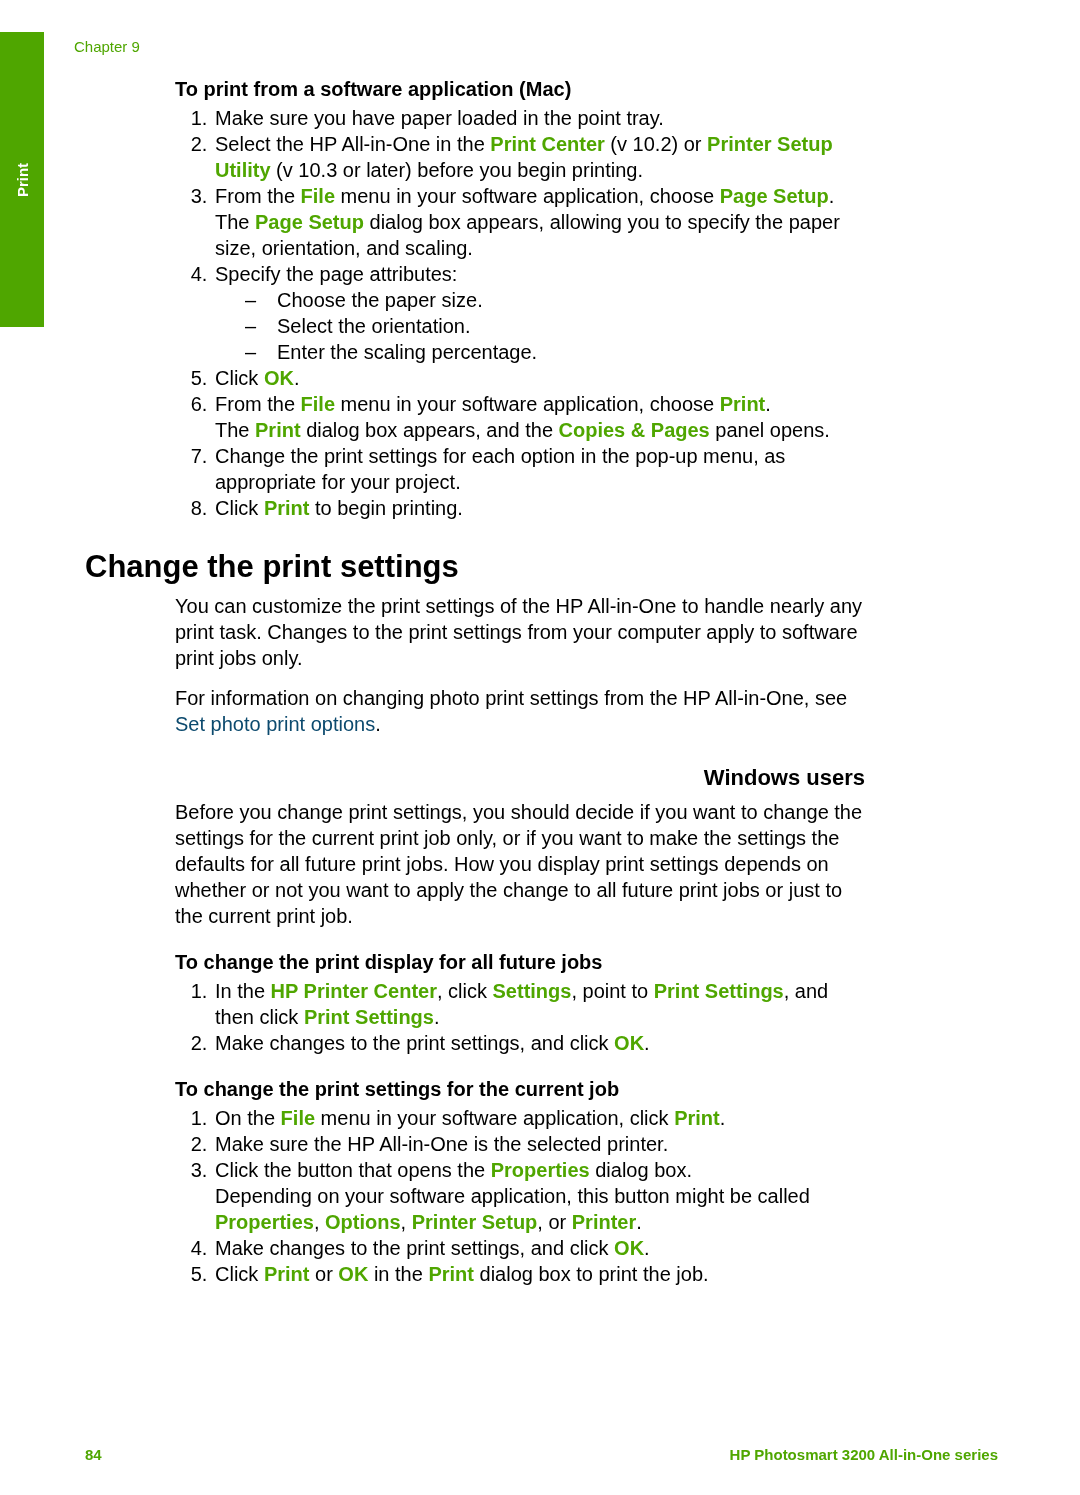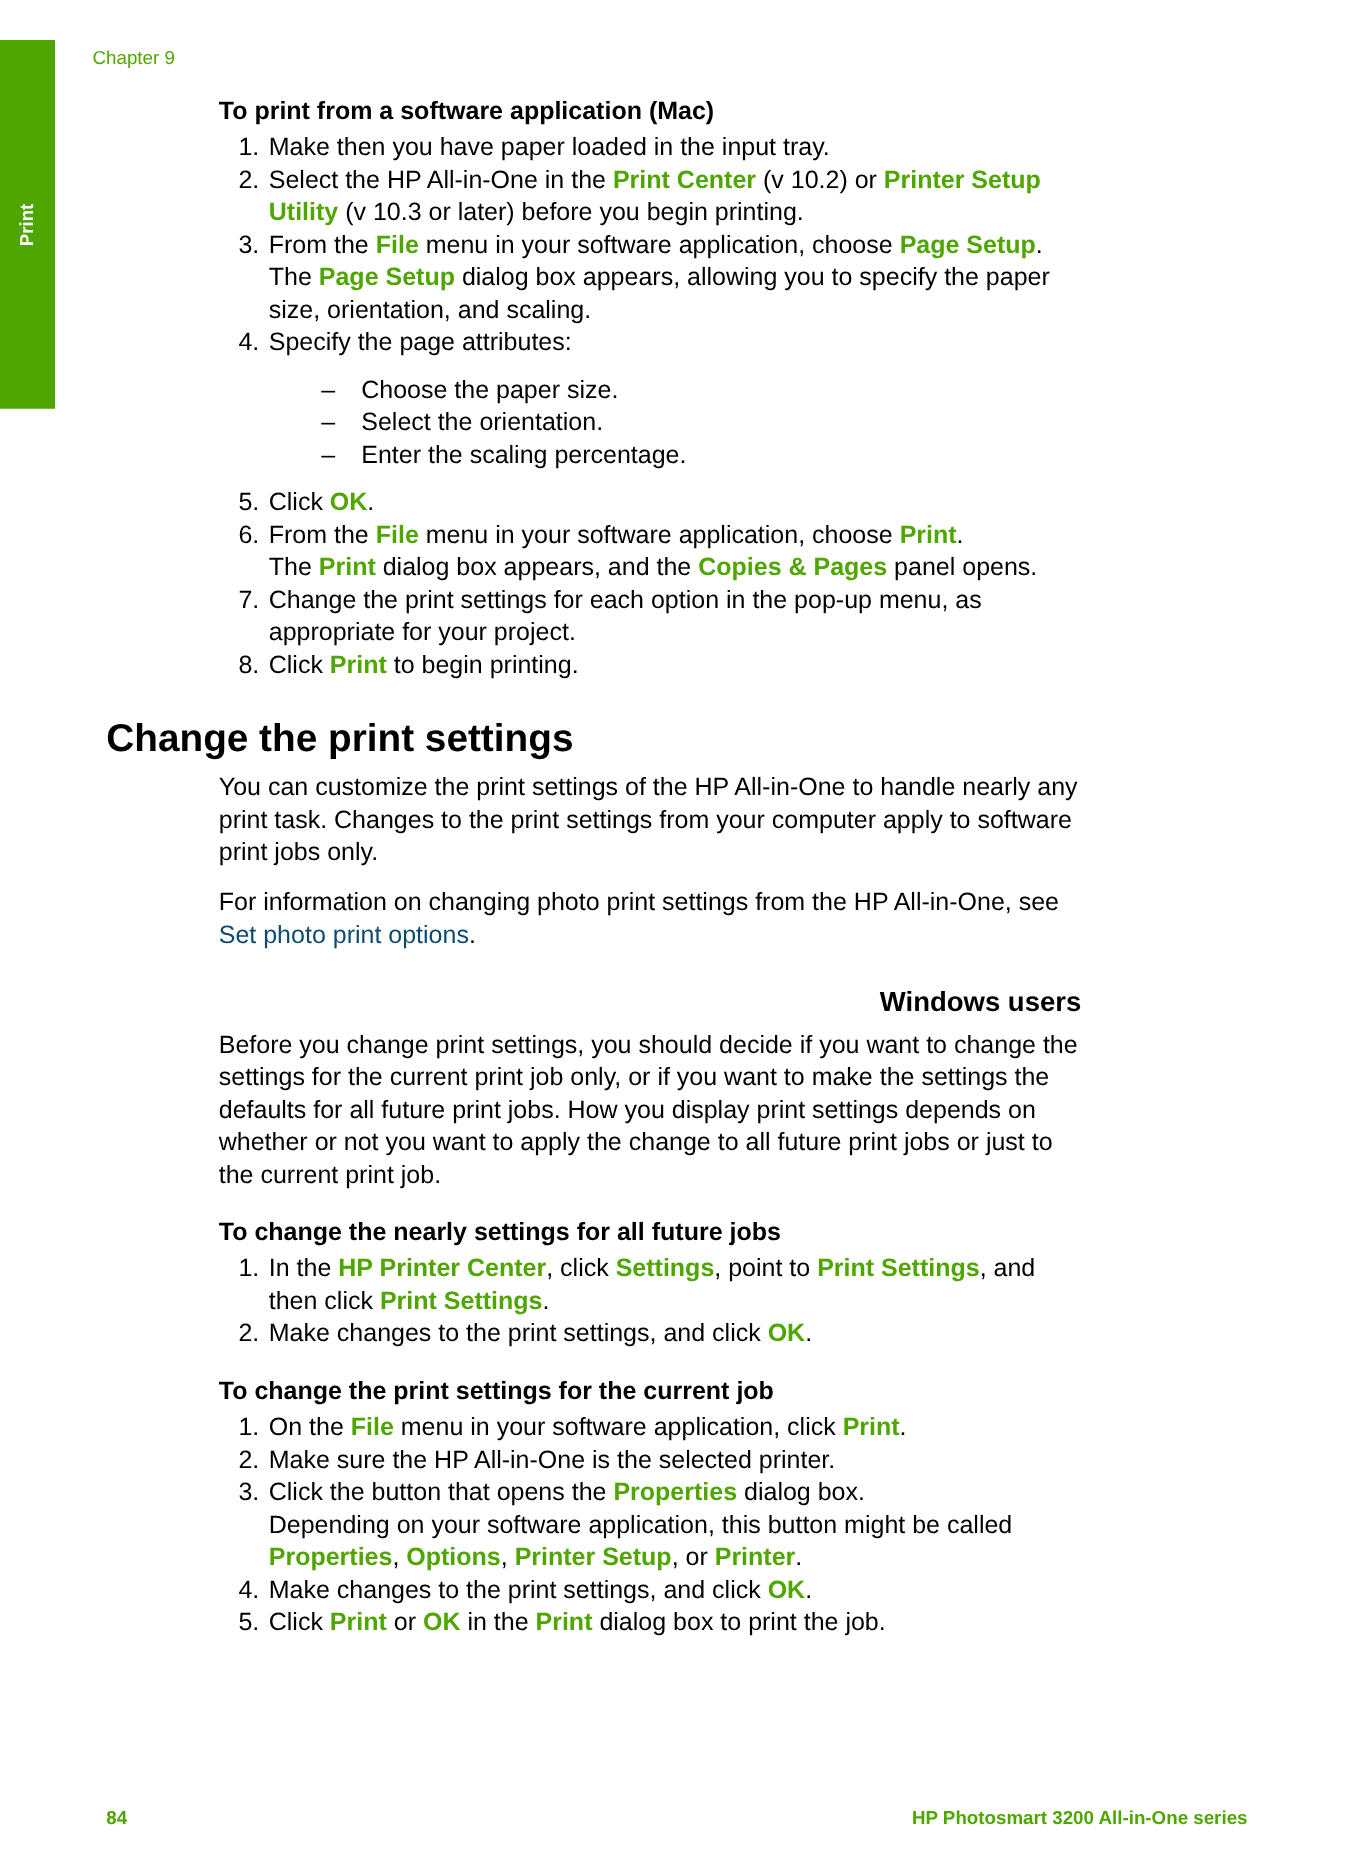--- a/index.html
+++ b/index.html
@@ -55,21 +55,21 @@
   }
   ol.num > li {
     font-size: 20px;
     line-height: 1.3;
     margin-bottom: 0px;
     padding-left: 2px;
   }
   ul.dash {
     list-style: none;
     padding-left: 30px;
-    margin: 12px;
+    margin: 0;
   }
   ul.dash > li {
     position: relative;
     padding-left: 32px;
     font-size: 20px;
     line-height: 1.3;
   }
   ul.dash > li::before {
     content: "–";
     position: absolute;
@@ -117,21 +117,21 @@
 <div class="side-tab">
   <div class="side-tab-text">Print</div>
 </div>
 
 <div class="chapter-label">Chapter 9</div>
 
 <div class="content">
 
   <p class="bold-heading">To print from a software application (Mac)</p>
   <ol class="num">
-    <li>Make then you have paper loaded in the input tray.</li>
+    <li>Make sure you have paper loaded in the point tray.</li>
     <li><span>Select the HP All-in-One in the </span><span class="term">Print Center</span><span> (v 10.2) or </span><span class="term">Printer Setup Utility</span><span> (v 10.3 or later) before you begin printing.</span></li>
     <li><span>From the </span><span class="term">File</span><span> menu in your software application, choose </span><span class="term">Page Setup</span><span>.</span><br><span>The </span><span class="term">Page Setup</span><span> dialog box appears, allowing you to specify the paper size, orientation, and scaling.</span></li>
     <li><span>Specify the page attributes:</span>
       <ul class="dash">
         <li>Choose the paper size.</li>
         <li>Select the orientation.</li>
         <li>Enter the scaling percentage.</li>
       </ul>
     </li>
     <li><span>Click </span><span class="term">OK</span><span>.</span></li>
@@ -140,21 +140,21 @@
     <li><span>Click </span><span class="term">Print</span><span> to begin printing.</span></li>
   </ol>
 
   <h1 class="section">Change the print settings</h1>
   <p class="body">You can customize the print settings of the HP All-in-One to handle nearly any print task. Changes to the print settings from your computer apply to software print jobs only.</p>
   <p class="body"><span>For information on changing photo print settings from the HP All-in-One, see </span><span class="link">Set photo print options</span><span>.</span></p>
 
   <h2 class="subsection">Windows users</h2>
   <p class="body">Before you change print settings, you should decide if you want to change the settings for the current print job only, or if you want to make the settings the defaults for all future print jobs. How you display print settings depends on whether or not you want to apply the change to all future print jobs or just to the current print job.</p>
 
-  <p class="bold-heading" style="margin-top:22px">To change the nearly settings for all future jobs</p>
+  <p class="bold-heading" style="margin-top:22px">To change the print display for all future jobs</p>
   <ol class="num">
     <li><span>In the </span><span class="term">HP Printer Center</span><span>, click </span><span class="term">Settings</span><span>, point to </span><span class="term">Print Settings</span><span>, and then click </span><span class="term">Print Settings</span><span>.</span></li>
     <li><span>Make changes to the print settings, and click </span><span class="term">OK</span><span>.</span></li>
   </ol>
 
   <p class="bold-heading" style="margin-top:22px">To change the print settings for the current job</p>
   <ol class="num">
     <li><span>On the </span><span class="term">File</span><span> menu in your software application, click </span><span class="term">Print</span><span>.</span></li>
     <li>Make sure the HP All-in-One is the selected printer.</li>
     <li><span>Click the button that opens the </span><span class="term">Properties</span><span> dialog box.</span><br><span>Depending on your software application, this button might be called </span><span class="term">Properties</span><span>, </span><span class="term">Options</span><span>, </span><span class="term">Printer Setup</span><span>, or </span><span class="term">Printer</span><span>.</span></li>

